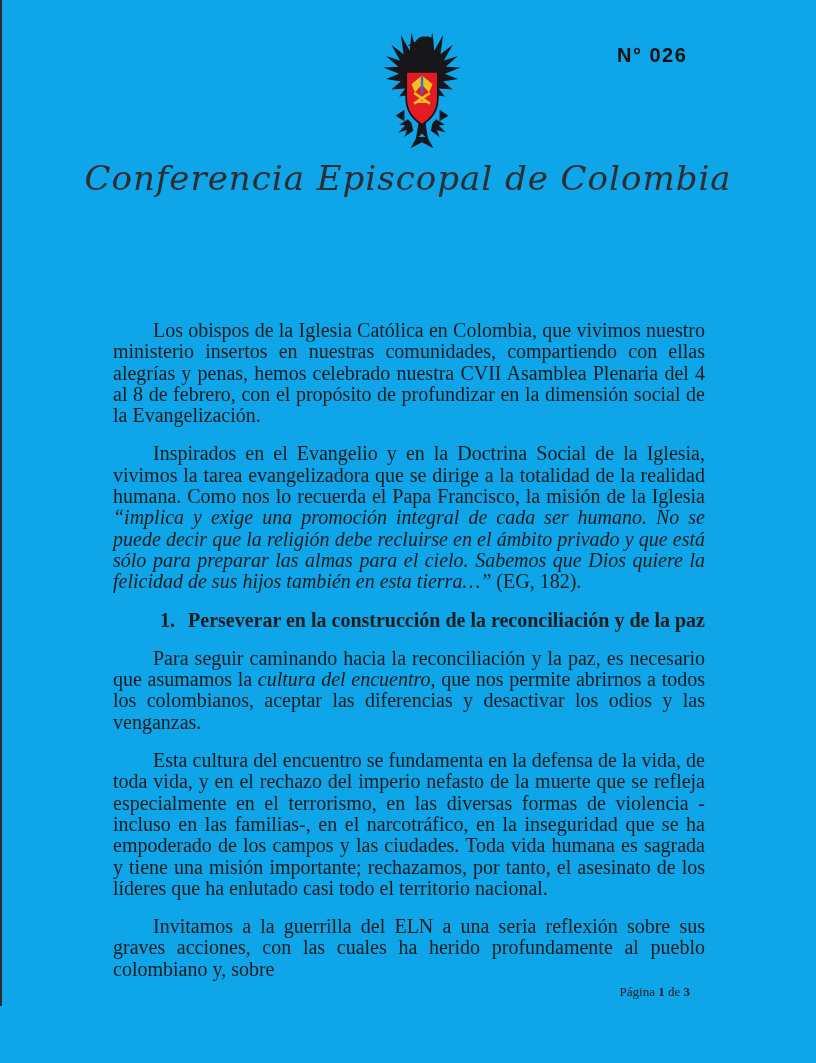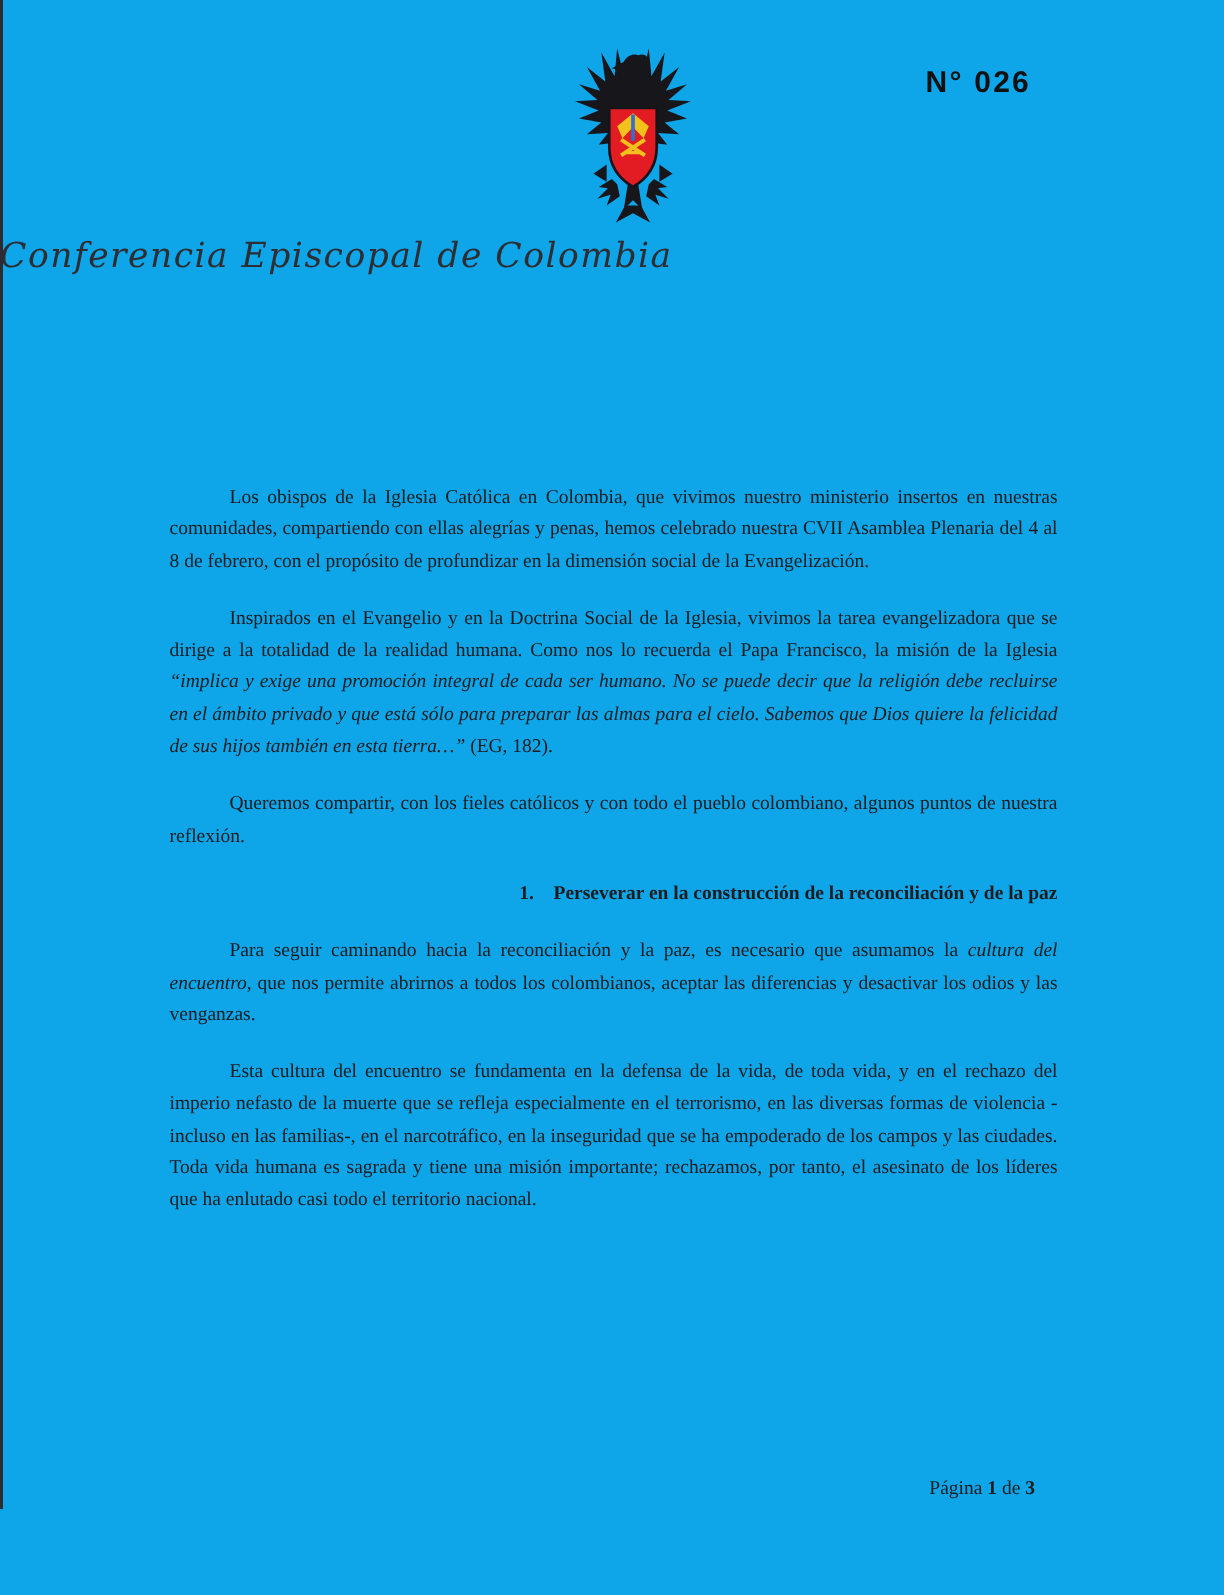--- a/index.html
+++ b/index.html
@@ -30,44 +30,44 @@
   }
   .crest {
     position: absolute;
     top: 28px; left: 378px;
     width: 88px; height: 123px;
   }
   .org-script {
     position: absolute;
     top: 158px; left: 0;
     width: 100%;
-    text-align: left;
+    text-align: center;
     font-family: "DejaVu Serif", serif;
     font-style: italic;
     font-weight: 400;
-    font-size: 23px;
+    font-size: 34px;
     letter-spacing: 1px;
     color: #2d2d32;
     white-space: nowrap;
   }
   .doc-title {
     position: absolute;
     top: 259px; left: 0;
     width: 100%;
     text-align: center;
     font-weight: bold;
     font-size: 17.5px;
     letter-spacing: 0.4px;
     color: #151517;
   }
   .doc-body {
     position: absolute;
     top: 320px; left: 113px;
     width: 592px;
-    font-size: 13px;
+    font-size: 20px;
     line-height: 21.3px;
     text-align: justify;
   }
   .doc-par { margin: 0 0 17px 0; text-indent: 40px; }
   .doc-par .it { font-style: italic; }
   .doc-heading {
     margin: 0 0 17px 0;
     font-weight: bold;
     padding-left: 38px;
     text-indent: 0;
@@ -126,21 +126,21 @@
     <path d="M59 74 L41 86" stroke="#f2c21c" stroke-width="3" fill="none"></path>
     <path d="M44 84 L56 84" stroke="#f2c21c" stroke-width="2.5" fill="none"></path>
   </svg>
 
   <div class="org-script">Conferencia Episcopal de Colombia</div>
 
 
   <div class="doc-body">
       <p class="doc-par"><span>Los obispos de la Iglesia Católica en Colombia, que vivimos nuestro ministerio insertos en nuestras comunidades, compartiendo con ellas alegrías y penas, hemos celebrado nuestra CVII Asamblea Plenaria del 4 al 8 de febrero, con el propósito de profundizar en la dimensión social de la Evangelización.</span></p>
       <p class="doc-par"><span>Inspirados en el Evangelio y en la Doctrina Social de la Iglesia, vivimos la tarea evangelizadora que se dirige a la totalidad de la realidad humana. Como nos lo recuerda el Papa Francisco, la misión de la Iglesia </span><span class="it">“implica y exige una promoción integral de cada ser humano. No se puede decir que la religión debe recluirse en el ámbito privado y que está sólo para preparar las almas para el cielo. Sabemos que Dios quiere la felicidad de sus hijos también en esta tierra…”</span><span> (EG, 182).</span></p>
-      <p class="doc-par"><span>Queremos compartir, con los fieles católicos y con todo el pueblo colombiano, algunos puntos de nuestra reflexión.</span></p>
       <p class="doc-heading"><span class="h-num">1.</span><span>Perseverar en la construcción de la reconciliación y de la paz</span></p>
       <p class="doc-par"><span>Para seguir caminando hacia la reconciliación y la paz, es necesario que asumamos la </span><span class="it">cultura del encuentro</span><span>, que nos permite abrirnos a todos los colombianos, aceptar las diferencias y desactivar los odios y las venganzas.</span></p>
       <p class="doc-par"><span>Esta cultura del encuentro se fundamenta en la defensa de la vida, de toda vida, y en el rechazo del imperio nefasto de la muerte que se refleja especialmente en el terrorismo, en las diversas formas de violencia -incluso en las familias-, en el narcotráfico, en la inseguridad que se ha empoderado de los campos y las ciudades. Toda vida humana es sagrada y tiene una misión importante; rechazamos, por tanto, el asesinato de los líderes que ha enlutado casi todo el territorio nacional.</span></p>
+      <p class="doc-par"><span>Invitamos a la guerrilla del ELN a una seria reflexión sobre sus graves acciones, con las cuales ha herido profundamente al pueblo colombiano y, sobre</span></p>
     </div>
 
   <div class="page-footer"><span>Página </span><span class="b">1</span><span> de </span><span class="b">3</span></div>
 
 </div>
 
 </body></html>

